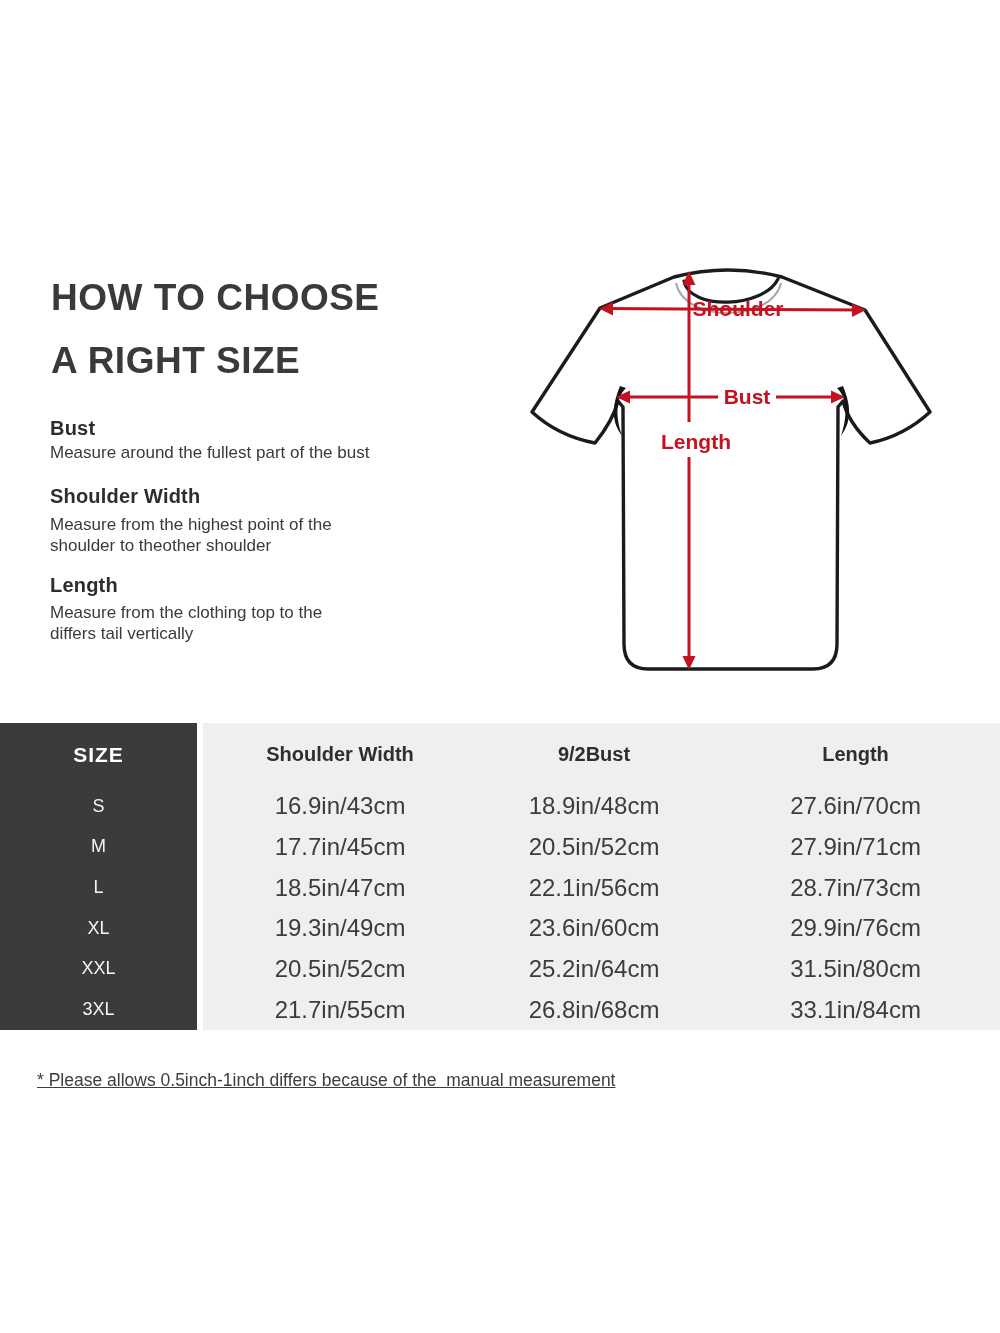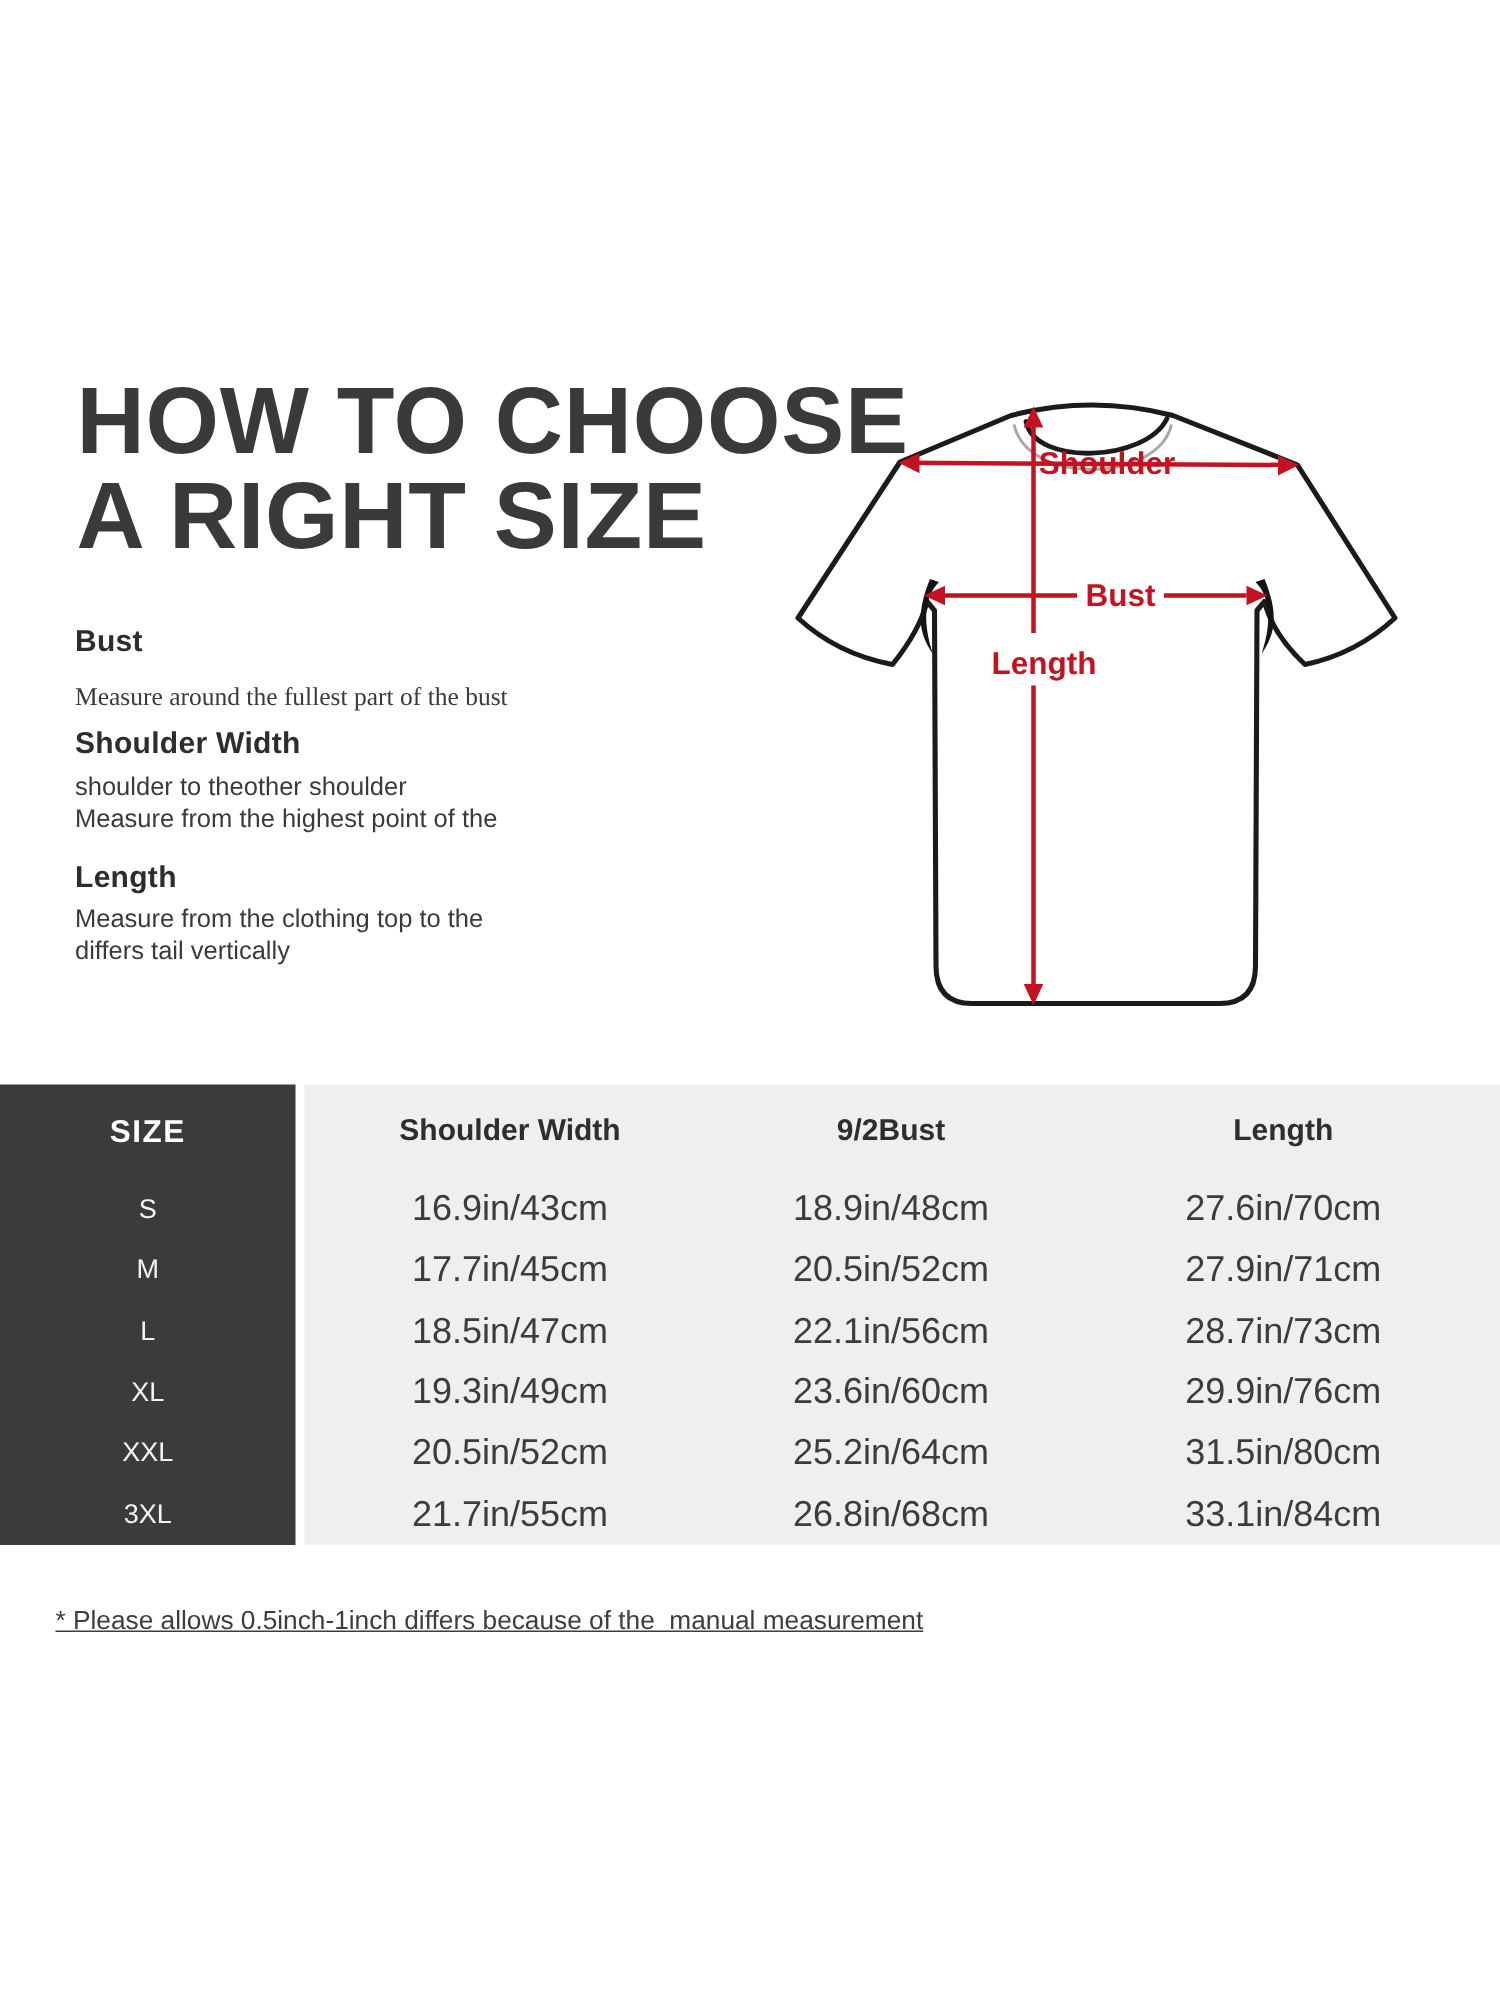--- a/index.html
+++ b/index.html
@@ -9,22 +9,22 @@
     background: #ffffff;
     position: relative;
     font-family: "Liberation Sans", sans-serif;
     overflow: hidden;
   }
 
   
   .title {
     position: absolute;
     left: 51px;
-    top: 250px;
-    font-size: 63px;
+    top: 266px;
+    font-size: 37px;
     line-height: 63px;
     font-weight: 700;
     color: #3a3a3a;
     letter-spacing: 0.5px;
     white-space: nowrap;
   }
   .sec-head {
     position: absolute;
     left: 50px;
     font-size: 20px;
@@ -35,21 +35,21 @@
   }
   .sec-body {
     position: absolute;
     left: 50px;
     font-size: 17px;
     color: #3a3a3a;
     line-height: 21px;
     white-space: nowrap;
   }
   #bust-head     { top: 417px; }
-  #bust-body     { top: 454px; font-family: Liberation Serif, serif; }
+  #bust-body     { top: 442px; }
   #shoulder-head { top: 485px; }
   #shoulder-body { top: 514px; }
   #length-head   { top: 574px; }
   #length-body   { top: 602px; }
 
   
   .diagram {
     position: absolute;
     left: 500px;
     top: 250px;
@@ -134,22 +134,22 @@
   <div>A RIGHT SIZE</div>
 </div>
 
 <div class="sec-head" id="bust-head">Bust</div>
 <div class="sec-body" id="bust-body">
   <div>Measure around the fullest part of the bust</div>
 </div>
 
 <div class="sec-head" id="shoulder-head">Shoulder Width</div>
 <div class="sec-body" id="shoulder-body">
+  <div>Measure from the highest point of the</div>
   <div>shoulder to theother shoulder</div>
-  <div>Measure from the highest point of the</div>
 </div>
 
 <div class="sec-head" id="length-head">Length</div>
 <div class="sec-body" id="length-body">
   <div>Measure from the clothing top to the</div>
   <div>differs tail vertically</div>
 </div>
 
 <svg class="diagram" viewBox="0 0 440 440" aria-hidden="true">
 

